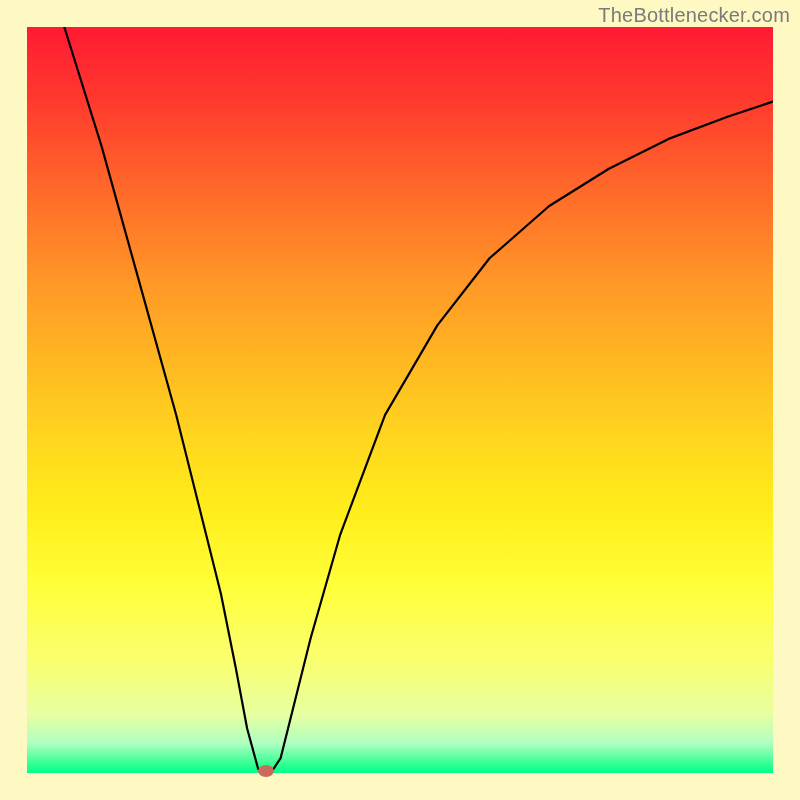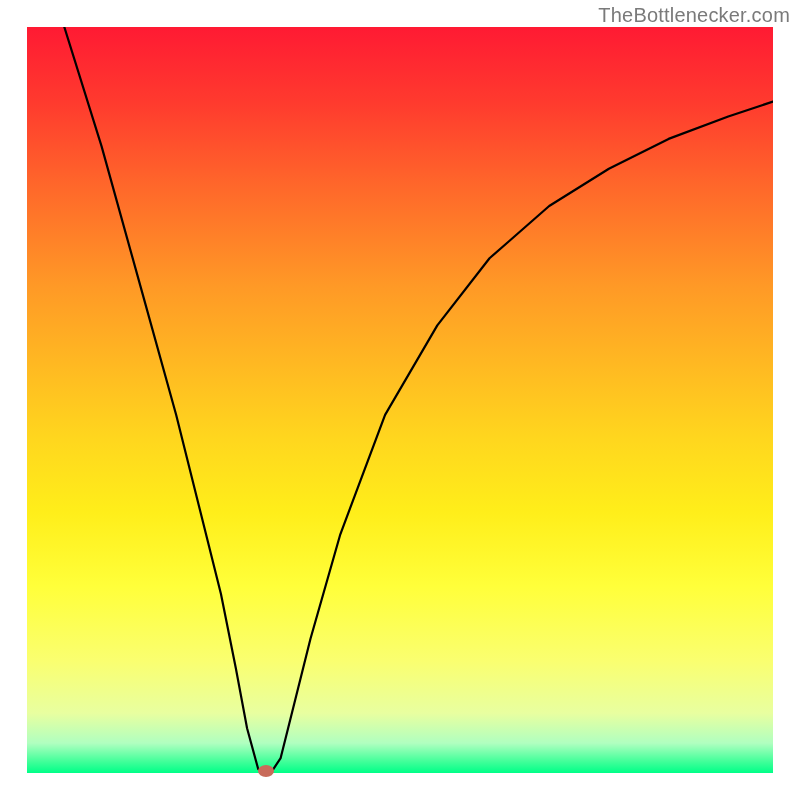--- a/index.html
+++ b/index.html
@@ -1,17 +1,17 @@
 <!DOCTYPE html>
 <html><head>
 <meta charset="utf-8">
 <style>
   * { margin: 0; padding: 0; box-sizing: border-box; }
   body { width: 800px; height: 800px; overflow: hidden; background: #000; font-family: Arial, sans-serif; }
-  .frame { position: relative; width: 800px; height: 800px; background: #ffffff; }
+  .frame { position: relative; width: 800px; height: 800px; background: #fef9c3; }
   .plot-area {
     position: absolute;
     left: 27px;
     top: 27px;
     width: 746px;
     height: 746px;
     background: linear-gradient(to bottom,
       #ff1a33 0%,
       #ff3a2e 10%,
       #ff6a2a 22%,

